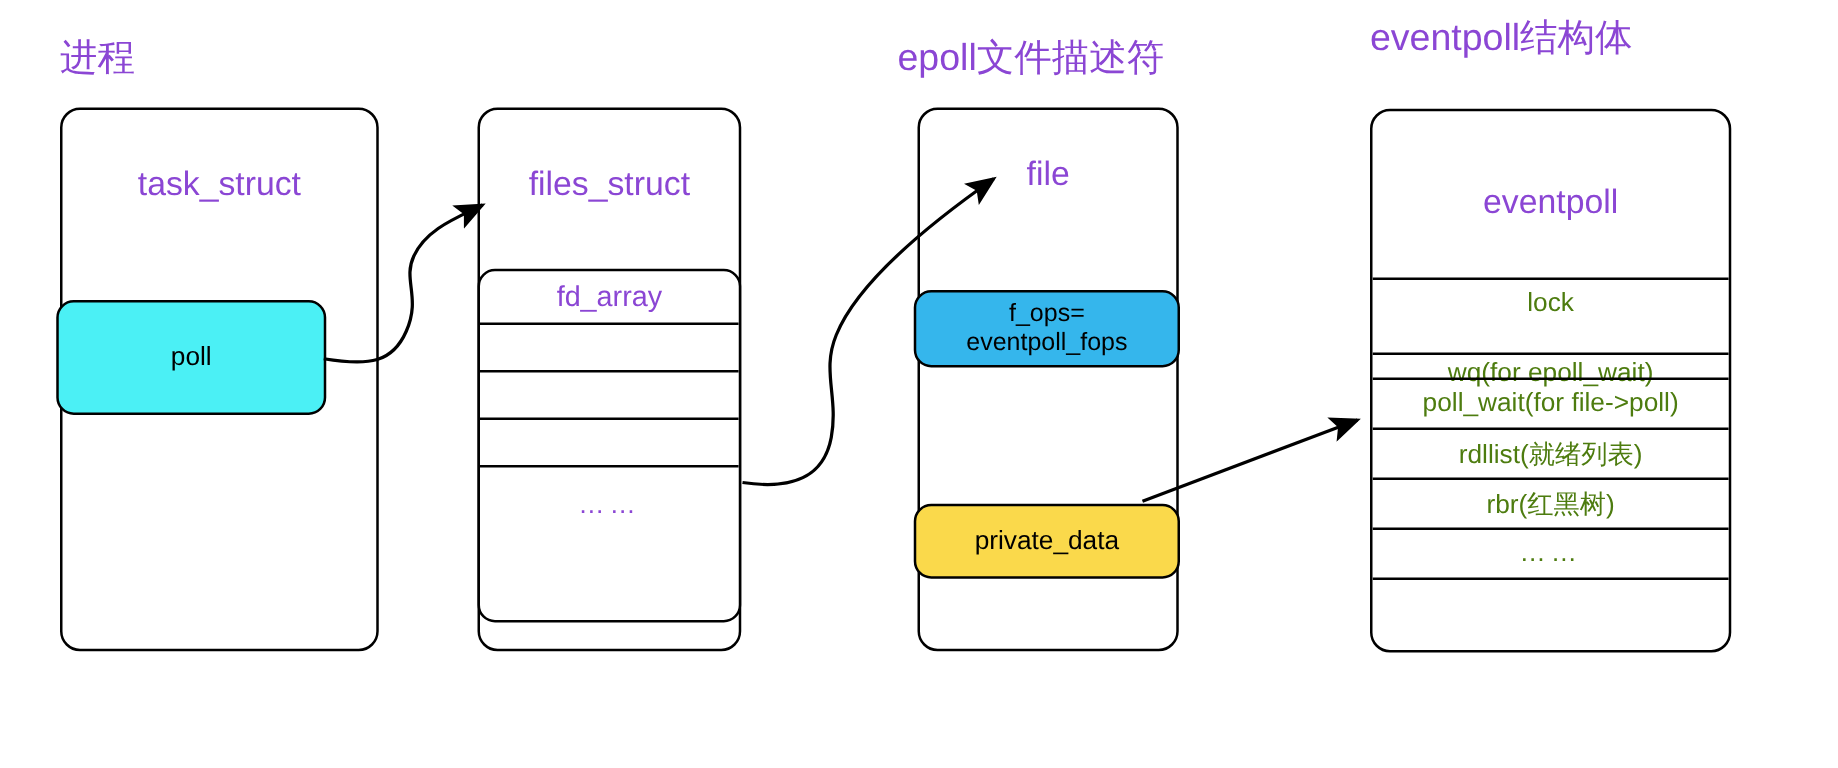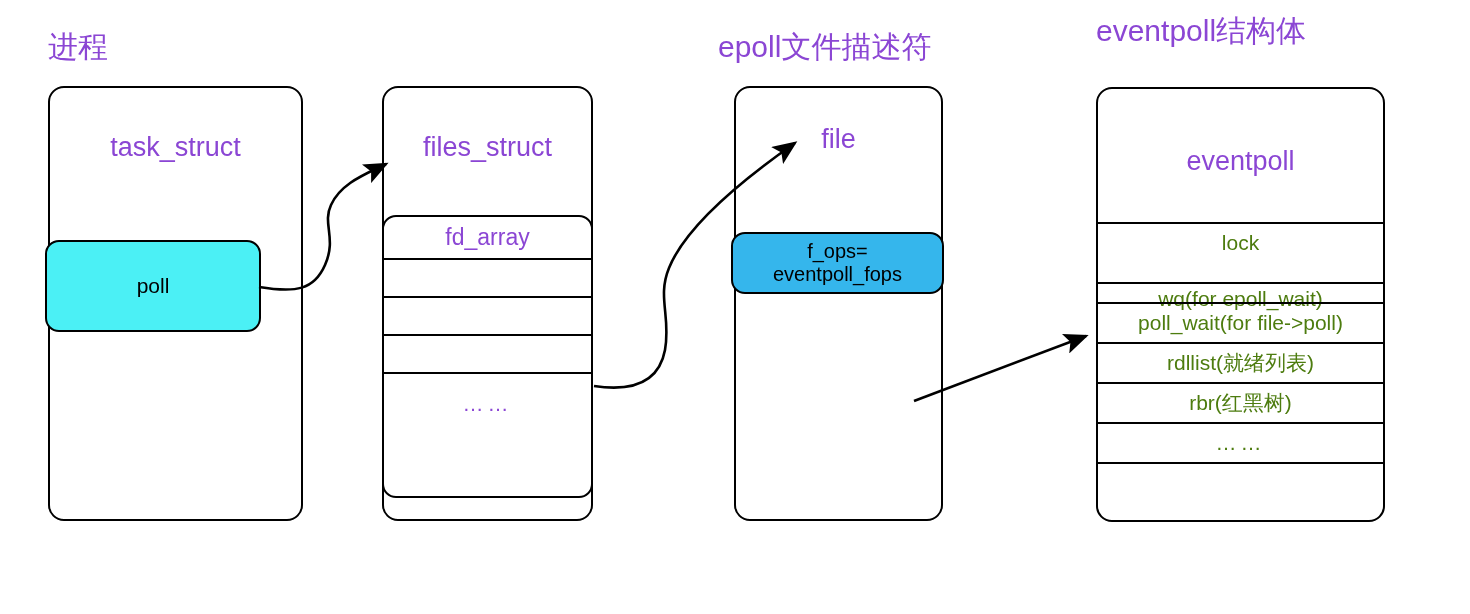--- a/index.html
+++ b/index.html
@@ -134,20 +134,23 @@
 
   <div class="outer-box" style="left:734px;top:86px;width:209px;height:435px;padding-left:48px;">
     <div class="box-title" style="top:36px;">file</div>
   </div>
 
   <div class="member two-line" style="left:731px;top:232px;width:213px;height:62px;background:#35B6EC;flex-direction:column;">
     <span>f_ops=</span>
     <span>eventpoll_fops</span>
   </div>
 
+  <div class="member" style="left:731px;top:403px;width:213px;height:60px;background:#FAD94B;">
+    <span>private_data</span>
+  </div>
 
   <div class="col-title" style="left:1096px;top:16px;width:289px;">eventpoll结构体</div>
 
   <div class="outer-box" style="left:1096px;top:87px;width:289px;height:435px;overflow:hidden;">
     <div class="box-title" style="top:33px;margin-top:24px;">eventpoll</div>
 
     <div class="fieldrow" style="top:133px;height:40px;">
       <span>lock</span>
     </div>
     <div class="fieldrow" style="top:173px;height:31px;margin-top:20px;">

